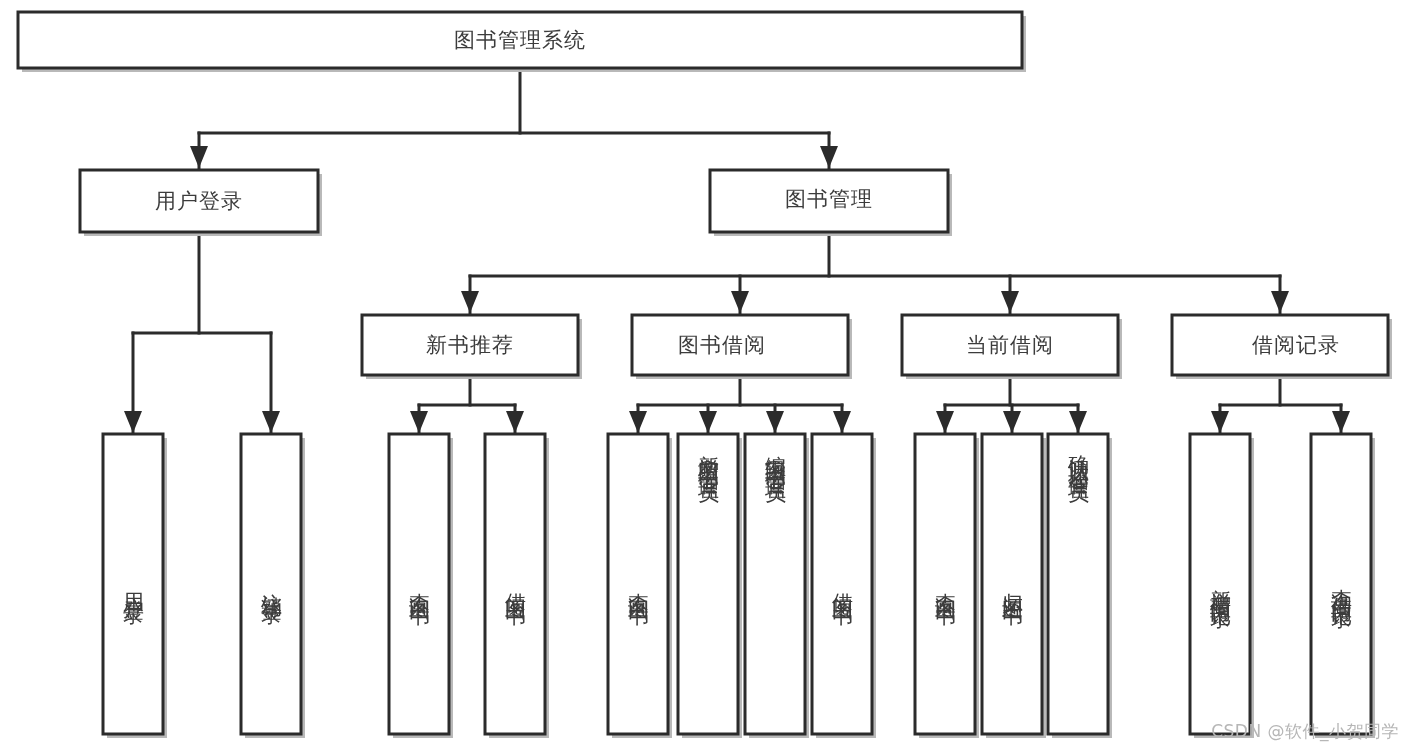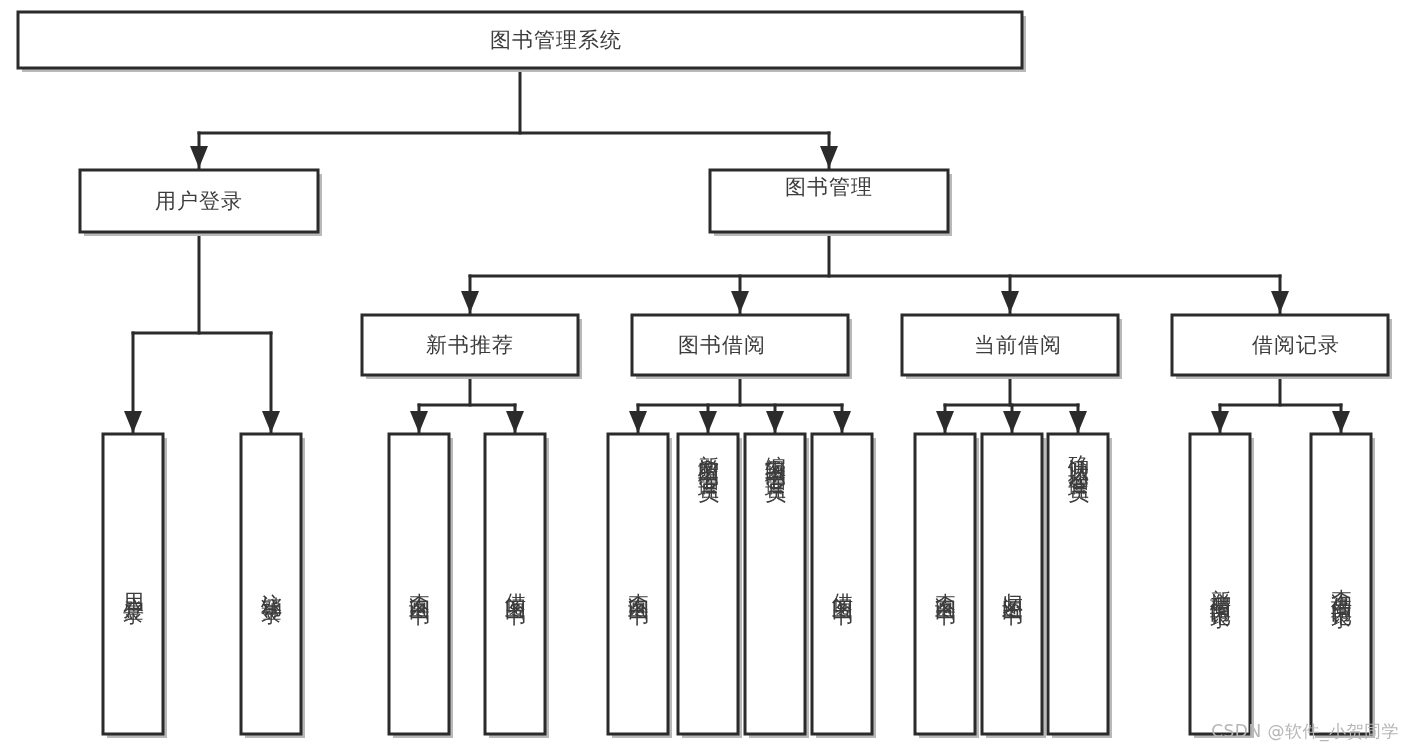--- a/index.html
+++ b/index.html
@@ -176,26 +176,26 @@
       <rect x="1052" y="438" width="60" height="300" class="node-shadow"></rect>
       <rect x="1048" y="434" width="60" height="300" class="node-rect"></rect>
       <rect x="1194" y="438" width="60" height="300" class="node-shadow"></rect>
       <rect x="1190" y="434" width="60" height="300" class="node-rect"></rect>
       <rect x="1315" y="438" width="60" height="300" class="node-shadow"></rect>
       <rect x="1311" y="434" width="60" height="300" class="node-rect"></rect>
     </g>
 </svg>
 
 <div id="labels">
-    <div class="hlabel" style="left: 18px; top: 12px; width: 1004px; height: 56px; padding-left: 36px;">图书管理系统</div>
+    <div class="hlabel" style="left: 18px; top: 12px; width: 1004px; height: 56px;">图书管理系统</div>
     <div class="hlabel" style="left: 80px; top: 170px; width: 238px; height: 62px;">用户登录</div>
-    <div class="hlabel" style="left: 710px; top: 156px; width: 238px; height: 62px;">图书管理</div>
+    <div class="hlabel" style="left: 710px; top: 168px; width: 238px; height: 62px;">图书管理</div>
     <div class="hlabel" style="left: 362px; top: 315px; width: 216px; height: 60px; border-radius: 9px;">新书推荐</div>
     <div class="hlabel" style="left: 632px; top: 315px; width: 180px; height: 60px;">图书借阅</div>
-    <div class="hlabel" style="left: 902px; top: 315px; width: 216px; height: 60px; margin-left: 8px;">当前借阅</div>
+    <div class="hlabel" style="left: 902px; top: 315px; width: 216px; height: 60px;">当前借阅</div>
     <div class="hlabel" style="left: 1172px; top: 315px; width: 248px; height: 60px;">借阅记录</div>
     <div class="leaf-box center" style="left: 103px; top: 434px; width: 60px; height: 300px;">
       <span class="leaf-label">用户登录</span>
     </div>
     <div class="leaf-box center" style="left: 241px; top: 434px; width: 60px; height: 300px;">
       <span class="leaf-label">注销登录</span>
     </div>
     <div class="leaf-box center" style="left: 389px; top: 434px; width: 60px; height: 300px;">
       <span class="leaf-label">查询图书</span>
     </div>

